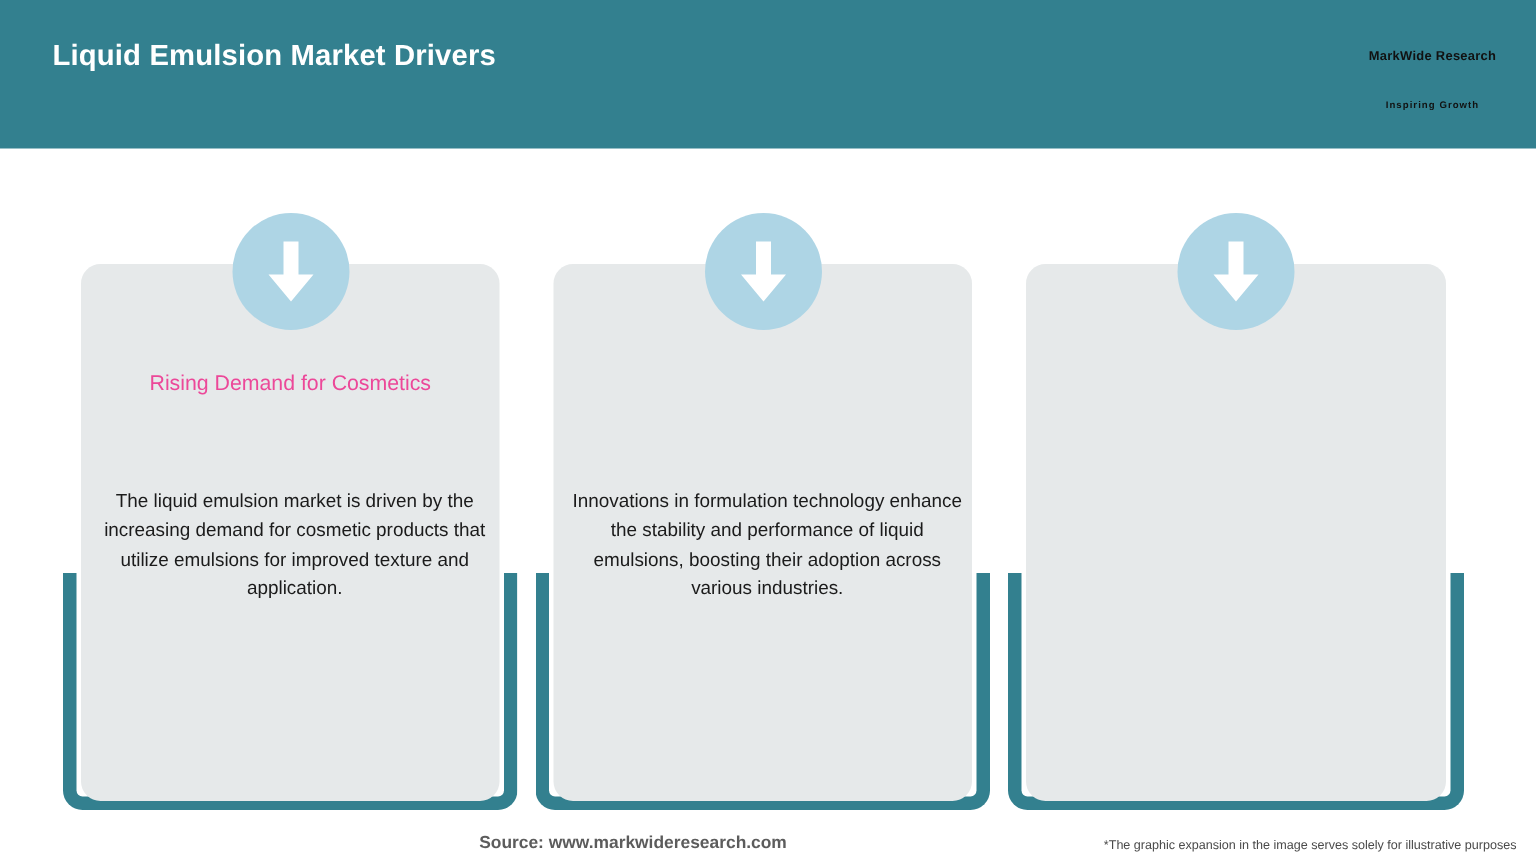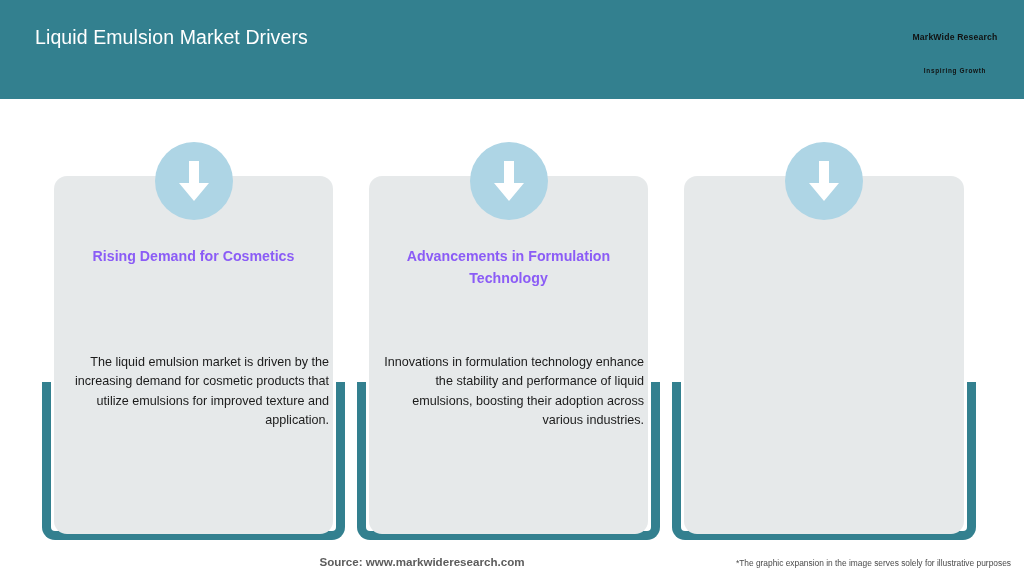--- a/index.html
+++ b/index.html
@@ -22,21 +22,21 @@
     top: 0;
     width: 1024px;
     height: 99px;
     background: #33808f;
   }
   .header-title {
     position: absolute;
     left: 35px;
     top: 26px;
     font-size: 19.5px;
-    font-weight: normal;
+    font-weight: bold;
     color: #ffffff;
     letter-spacing: 0.1px;
     white-space: nowrap;
   }
 
   
   .logo-block {
     position: absolute;
     right: 17px;
     top: 8px;
@@ -133,34 +133,33 @@
   }
   .arrow-badge svg { display: block; }
 
   .card-heading {
     position: absolute;
     left: 22px;
     right: 22px;
     top: 146px;
     text-align: center;
     font-size: 14.2px;
-    font-weight: bold;
-    color: #8b5cf6;
+    font-weight: normal;
+    color: #ec4899;
     line-height: 1.55;
   }
   .card-body {
     position: absolute;
     left: 22px;
     right: 16px;
     top: 226px;
-    text-align: right;
+    text-align: center;
     font-size: 12.6px;
     color: #1b1b1b;
     line-height: 1.53;
-    margin-top: 28px;
   }
 
   
   .footer-source {
     position: absolute;
     left: 0;
     top: 555px;
     width: 844px;
     text-align: center;
     font-size: 11.6px;
@@ -214,21 +213,20 @@
   </div>
 
   <div class="card card-2">
     <div class="bracket"></div>
     <div class="panel"></div>
     <div class="arrow-badge">
       <svg width="34" height="44" viewBox="0 0 34 44" aria-hidden="true">
         <polygon points="12,2 22,2 22,24 32,24 17,42 2,24 12,24" fill="#ffffff"></polygon>
       </svg>
     </div>
-    <div class="card-heading">Advancements in Formulation Technology</div>
     <div class="card-body">Innovations in formulation technology enhance the stability and performance of liquid emulsions, boosting their adoption across various industries.</div>
   </div>
 
   <div class="card card-3">
     <div class="bracket"></div>
     <div class="panel"></div>
     <div class="arrow-badge">
       <svg width="34" height="44" viewBox="0 0 34 44" aria-hidden="true">
         <polygon points="12,2 22,2 22,24 32,24 17,42 2,24 12,24" fill="#ffffff"></polygon>
       </svg>

